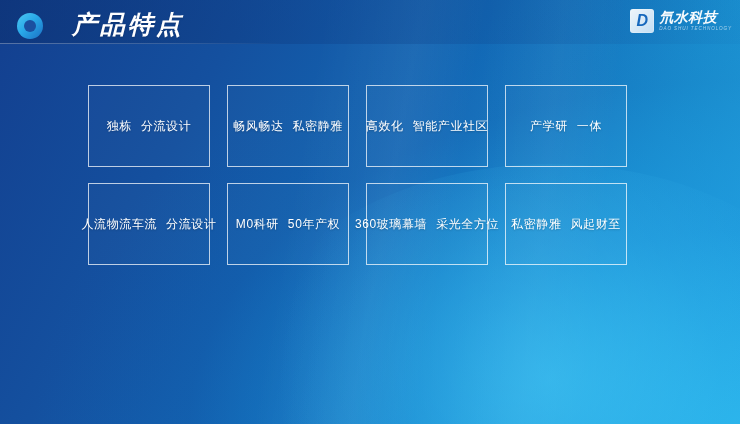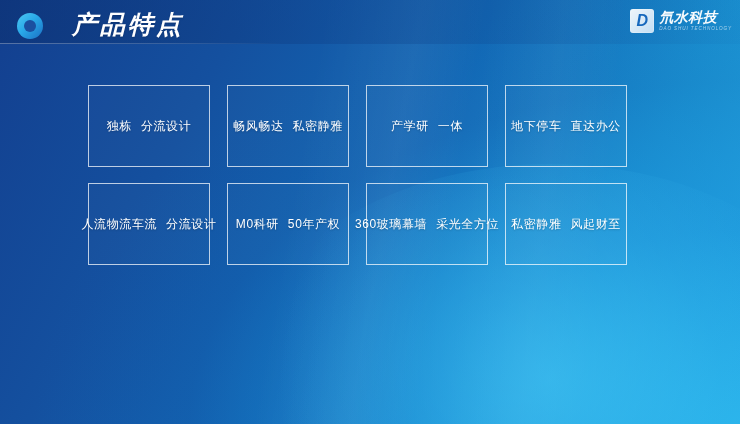--- a/index.html
+++ b/index.html
@@ -212,31 +212,31 @@
       <div class="card-line">独栋</div>
       <div class="card-line">分流设计</div>
     </div>
 
     <div class="card">
       <div class="card-line">畅风畅达</div>
       <div class="card-line">私密静雅</div>
     </div>
 
 
+    <div class="card">
+      <div class="card-line">高效化</div>
+      <div class="card-line">智能产业社区</div>
+    </div>
 
 
     <div class="card">
       <div class="card-line">产学研</div>
       <div class="card-line">一体</div>
     </div>
 
-    <div class="card">
-      <div class="card-line">地下停车</div>
-      <div class="card-line">直达办公</div>
-    </div>
 
     <div class="card">
       <div class="card-line">人流物流车流</div>
       <div class="card-line">分流设计</div>
     </div>
 
     <div class="card">
       <div class="card-line">M0科研</div>
       <div class="card-line">50年产权</div>
     </div>

